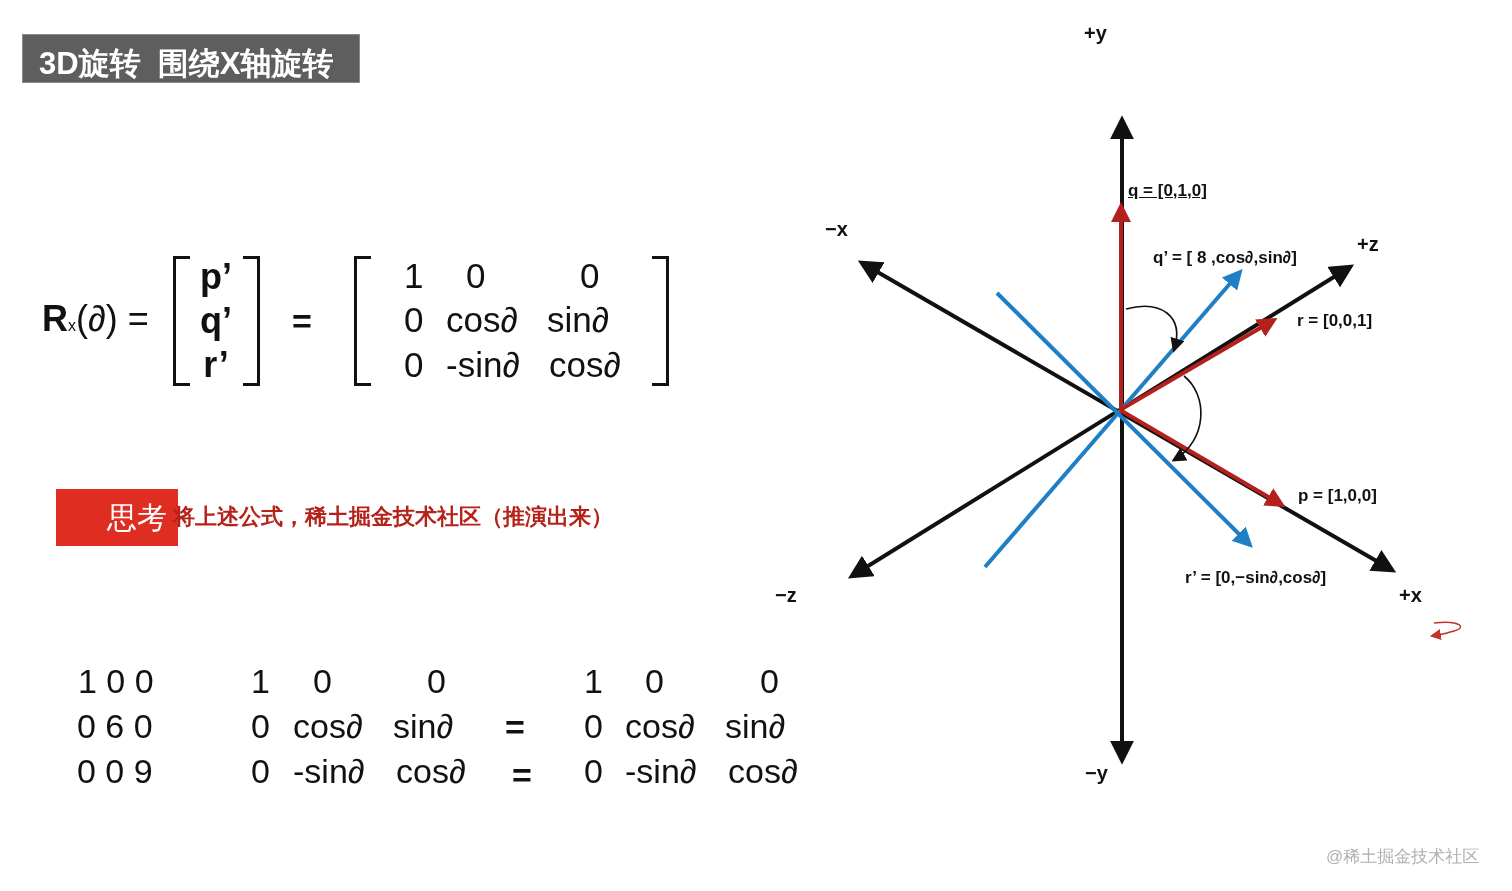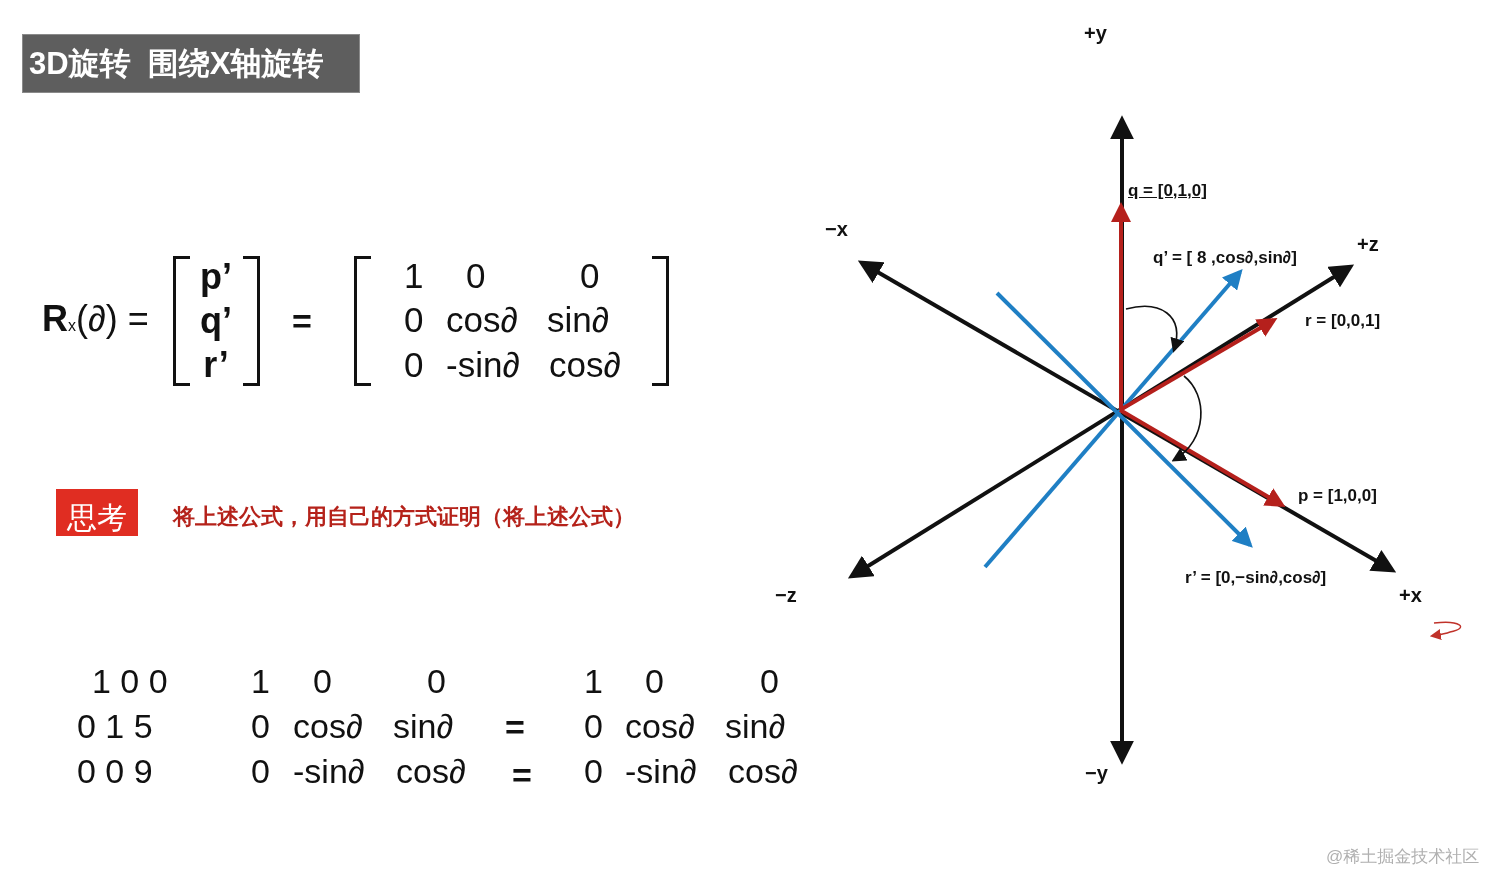--- a/index.html
+++ b/index.html
@@ -1,34 +1,34 @@
 <!DOCTYPE html>
 <html><head>
 <meta charset="utf-8">
 <style>
   html, body { margin: 0; padding: 0; background: #ffffff; }
   body { width: 1512px; height: 891px; position: relative; overflow: hidden;
          font-family: "Liberation Sans", "DejaVu Sans", sans-serif; color: #111; }
-  .title-box { position: absolute; left: 22px; top: 34px; width: 338px; height: 59px;
+  .title-box { position: absolute; left: 22px; top: 34px; width: 338px; height: 49px;
                background: #5e5e5e; border: 1px solid #8a8a8a; box-sizing: border-box;
                color: #fff; font-weight: bold; font-size: 31px; line-height: 57px;
-               padding-left: 6px; white-space: pre; }
+               padding-left: 16px; white-space: pre; }
   .formula { position: absolute; left: 0; top: 0; width: 760px; height: 420px; }
   .lhs { position: absolute; left: 42px; top: 298px; font-size: 36px; font-weight: bold; white-space: nowrap; }
   .lhs .sub { font-size: 16px; font-weight: normal; }
   .lhs .paren { font-weight: normal; }
   .vec { position: absolute; left: 175px; top: 256px; width: 82px; height: 128px; }
   .vec-cell { position: absolute; left: 0; width: 82px; text-align: center; font-size: 36px; font-weight: bold; }
   .bracket { position: absolute; border: 3px solid #111; }
   .bl { border-right: none; width: 14px; }
   .br { border-left: none; width: 14px; }
   .eq2 { position: absolute; left: 292px; top: 302px; font-size: 34px; font-weight: bold; }
   .mat-cell { position: absolute; font-size: 35px; white-space: nowrap; }
-  .think-badge { position: absolute; left: 56px; top: 489px; width: 82px; height: 47px;
-                 background: #e02d22; color: #fff; font-size: 30px; text-align: center; line-height: 57px; }
+  .think-badge { position: absolute; left: 56px; top: 489px; width: 82px; height: 57px;
+                 background: #e02d22; color: #fff; font-size: 30px; text-align: center; line-height: 57px; padding-left: 40px; }
   .think-text { position: absolute; left: 173px; top: 502px; color: #b5221a; font-size: 22px; font-weight: bold; white-space: nowrap; }
   .bottom-cell { position: absolute; font-size: 34px; white-space: nowrap; }
   .bottom-eq { position: absolute; font-size: 34px; font-weight: bold; }
   svg.diagram { position: absolute; left: 0; top: 0; }
   .axis-label { position: absolute; font-size: 20px; font-weight: bold; white-space: nowrap; }
   .vec-label { position: absolute; font-size: 17px; font-weight: bold; white-space: nowrap; }
   .watermark { position: absolute; left: 1326px; top: 845px; color: #b0b0b0; font-size: 17px; white-space: nowrap; }
 </style>
 </head>
 <body>
@@ -58,25 +58,25 @@
   <div class="mat-cell" style="left:580px; top:256px;">0</div>
   <div class="mat-cell" style="left:404px; top:300px;">0</div>
   <div class="mat-cell" style="left:446px; top:300px;">cos∂</div>
   <div class="mat-cell" style="left:547px; top:300px;">sin∂</div>
   <div class="mat-cell" style="left:404px; top:345px;">0</div>
   <div class="mat-cell" style="left:446px; top:345px;">-sin∂</div>
   <div class="mat-cell" style="left:549px; top:345px;">cos∂</div>
 </div>
 
 <div class="think-badge">思考</div>
-<div class="think-text">将上述公式，用自己的方式证明（将上述公式）</div>
+<div class="think-text">将上述公式，稀土掘金技术社区（推演出来）</div>
 
 <div>
-  <div class="bottom-cell" style="left:92px; top:662px;text-align:center;">1 0 0</div>
-  <div class="bottom-cell" style="left:77px; top:707px;">0 1 5</div>
+  <div class="bottom-cell" style="left:78px; top:662px;text-align:center;">1 0 0</div>
+  <div class="bottom-cell" style="left:77px; top:707px;">0 6 0</div>
   <div class="bottom-cell" style="left:77px; top:752px;">0 0 9</div>
 
   <div class="bottom-cell" style="left:251px; top:662px;">1</div>
   <div class="bottom-cell" style="left:313px; top:662px;">0</div>
   <div class="bottom-cell" style="left:427px; top:662px;">0</div>
   <div class="bottom-cell" style="left:251px; top:707px;">0</div>
   <div class="bottom-cell" style="left:293px; top:707px;">cos∂</div>
   <div class="bottom-cell" style="left:393px; top:707px;">sin∂</div>
   <div class="bottom-cell" style="left:251px; top:752px;">0</div>
   <div class="bottom-cell" style="left:293px; top:752px;">-sin∂</div>
@@ -152,17 +152,17 @@
 
 <div class="axis-label" style="left:1084px; top:22px;">+y</div>
 <div class="axis-label" style="left:1085px; top:762px;">−y</div>
 <div class="axis-label" style="left:825px; top:218px;">−x</div>
 <div class="axis-label" style="left:1399px; top:584px;">+x</div>
 <div class="axis-label" style="left:1357px; top:233px;">+z</div>
 <div class="axis-label" style="left:775px; top:584px;">−z</div>
 
 <div class="vec-label" style="left:1128px; top:181px;text-decoration:underline;">q = [0,1,0]</div>
 <div class="vec-label" style="left:1153px; top:248px;">q’ = [ 8 ,cos∂,sin∂]</div>
-<div class="vec-label" style="left:1297px; top:311px;margin-left:8px;">r = [0,0,1]</div>
+<div class="vec-label" style="left:1297px; top:311px;">r = [0,0,1]</div>
 <div class="vec-label" style="left:1298px; top:486px;">p = [1,0,0]</div>
 <div class="vec-label" style="left:1185px; top:568px;">r’ = [0,−sin∂,cos∂]</div>
 
 <div class="watermark">@稀土掘金技术社区</div>
 
 </body></html>

